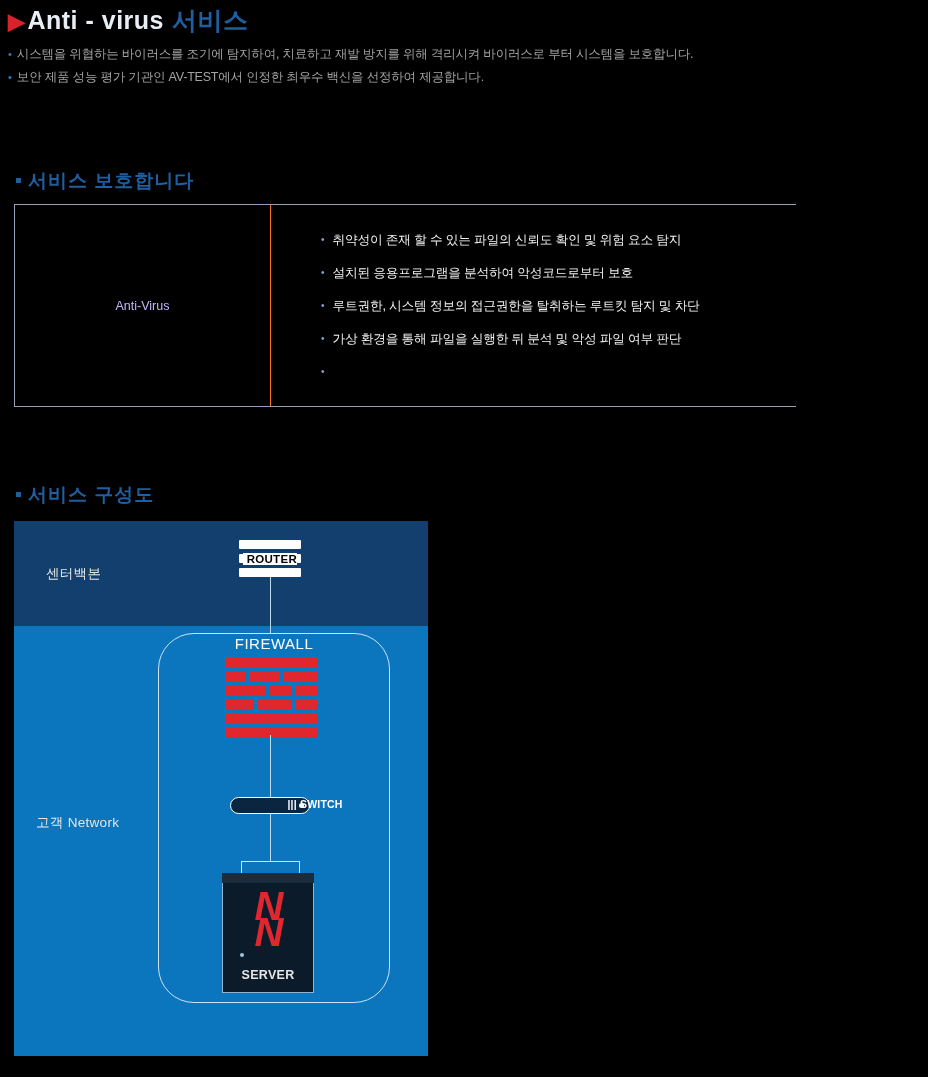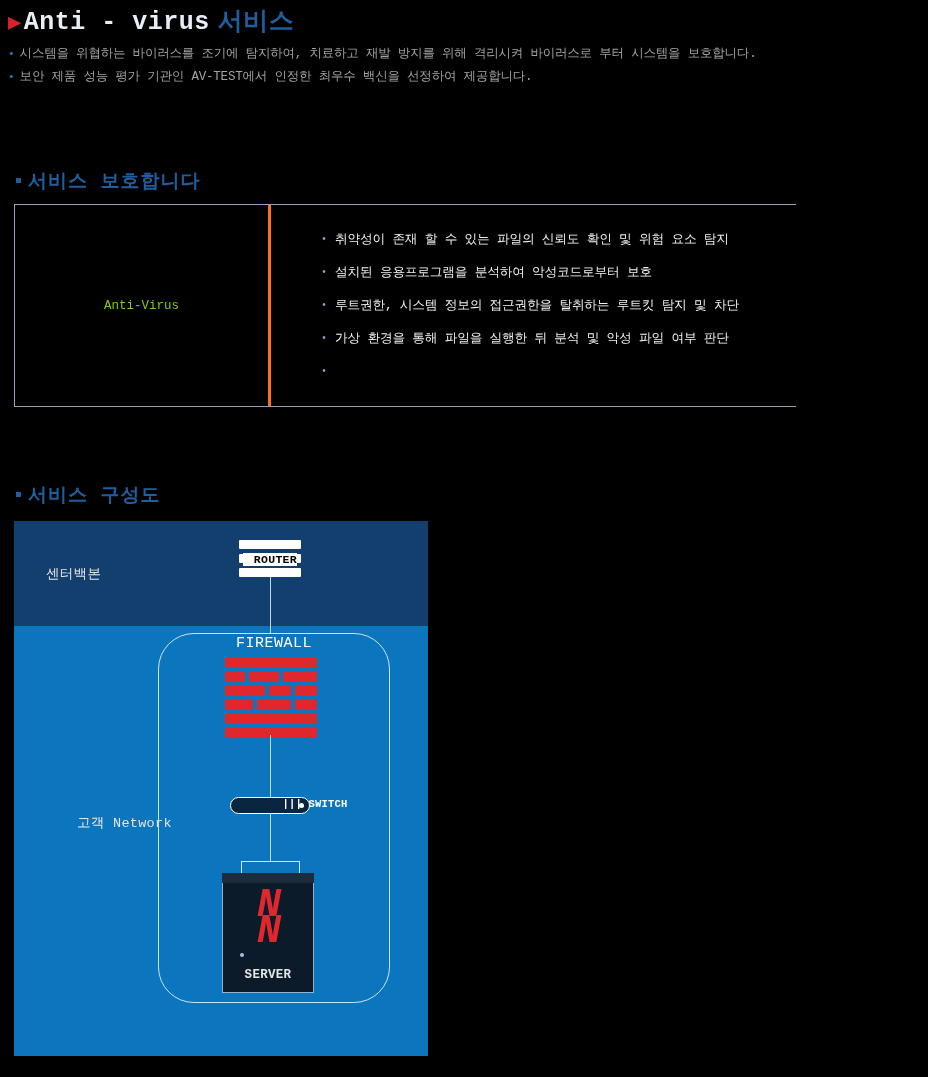--- a/index.html
+++ b/index.html
@@ -8,21 +8,20 @@
     padding: 0;
     background: #000000;
     font-family: "Liberation Sans", sans-serif;
   }
   #page {
     position: relative;
     width: 796px;
     height: 1077px;
     background: #000000;
     overflow: hidden;
-    font-family: Liberation Mono, monospace;
   }
 
   
   .page-title {
     position: absolute;
     left: 8px;
     top: 4px;
     font-size: 25px;
     font-weight: bold;
     letter-spacing: 0.5px;
@@ -89,25 +88,25 @@
     left: 14px;
     top: 204px;
     width: 832px;
     height: 203px;
     border: 1px solid #93a3b5;
     display: flex;
     background: #000000;
   }
   .svc-left {
     width: 256px;
-    border-right: 3px solid #f97316;
+    border-right: 1px solid #f97316;
     display: flex;
     align-items: center;
     justify-content: center;
-    color: #84cc16;
+    color: #c4b5fd;
     font-size: 12.5px;
   }
   .svc-right {
     flex: 1;
     padding: 26px 0 0 50px;
   }
   .svc-item {
     display: flex;
     align-items: flex-start;
     margin-bottom: 15px;
@@ -147,21 +146,21 @@
     width: 414px; height: 2px;
     background: #0b75bd;
   }
   .band-label {
     position: absolute;
     color: #e5e5e5;
     font-size: 13.5px;
     letter-spacing: 0.3px;
   }
   #label-center { left: 32px; top: 44px; }
-  #label-network { left: 22px; top: 293px; margin-left: 41px; }
+  #label-network { left: 22px; top: 293px; }
 
   
   .router {
     position: absolute;
     left: 225px;
     top: 19px;
     width: 62px;
     height: 37px;
   }
   .router .slab {

